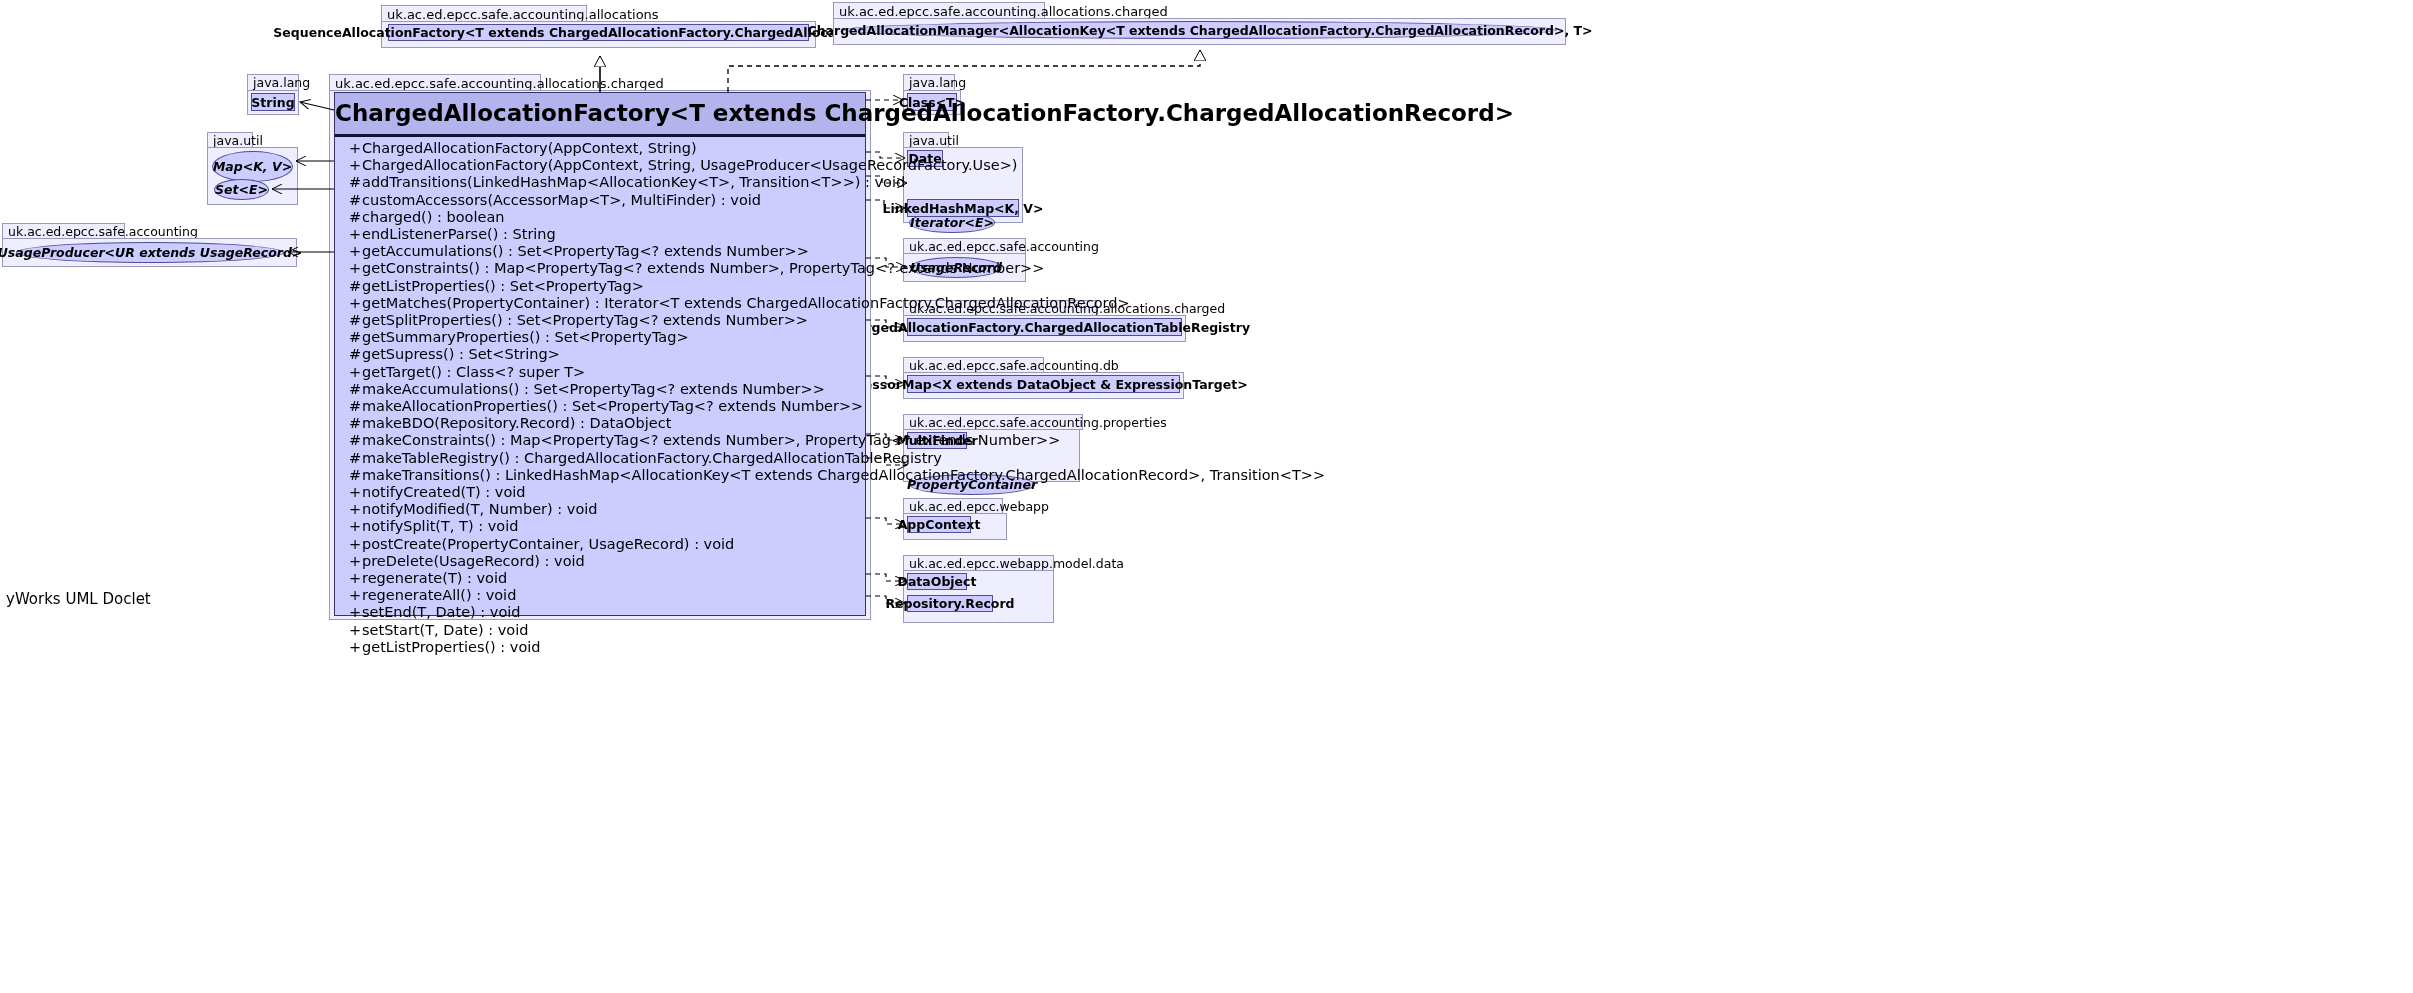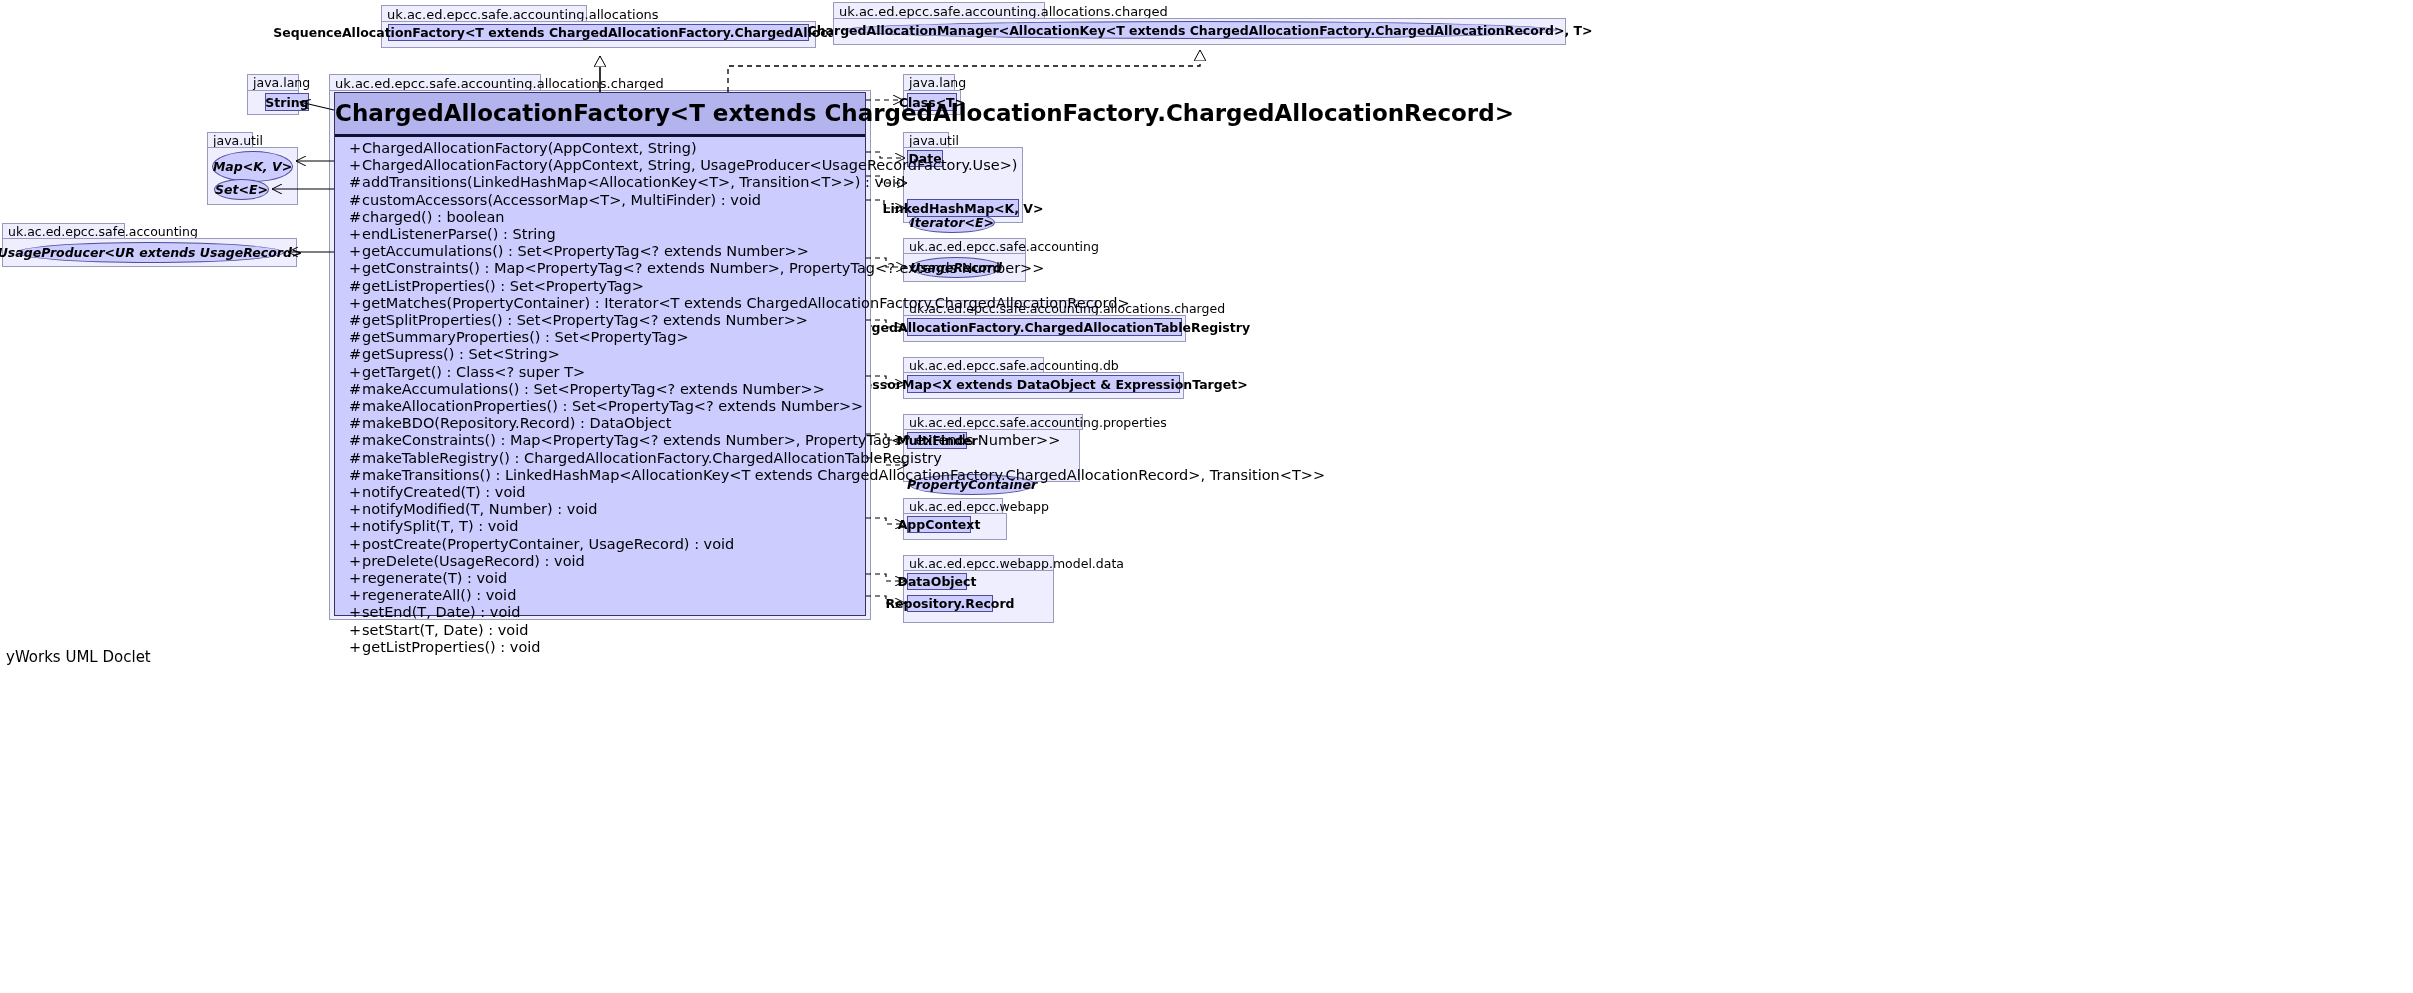--- a/index.html
+++ b/index.html
@@ -34,21 +34,21 @@
   <div class="pkg-tab" style="left:381px;top:5px;width:206px;height:17px;font-size:13px;padding:2px 5px;">uk.ac.ed.epcc.safe.accounting.allocations</div>
   <div class="pkg" style="left:381px;top:21px;width:435px;height:27px;"></div>
   <div class="cls" style="left:388px;top:24px;width:421px;height:17px;font-size:12.5px;">SequenceAllocationFactory&lt;T extends ChargedAllocationFactory.ChargedAllocationRecord&gt;</div>
 
   <div class="pkg-tab" style="left:833px;top:2px;width:212px;height:17px;font-size:13px;padding:2px 5px;">uk.ac.ed.epcc.safe.accounting.allocations.charged</div>
   <div class="pkg" style="left:833px;top:18px;width:733px;height:27px;"></div>
   <div class="iface" style="left:843px;top:21px;width:714px;height:18px;font-size:12.5px;font-style:normal;">ChargedAllocationManager&lt;AllocationKey&lt;T extends ChargedAllocationFactory.ChargedAllocationRecord&gt;, T&gt;</div>
 
   <div class="pkg-tab" style="left:247px;top:74px;width:52px;height:17px;font-size:12.5px;padding:2px 5px;">java.lang</div>
   <div class="pkg" style="left:247px;top:90px;width:52px;height:25px;"></div>
-  <div class="cls" style="left:265px;top:93px;width:44px;height:18px;font-size:12.5px;">String</div>
+  <div class="cls" style="left:251px;top:93px;width:44px;height:18px;font-size:12.5px;">String</div>
 
   <div class="pkg-tab" style="left:207px;top:132px;width:46px;height:16px;font-size:12.5px;padding:2px 5px;">java.util</div>
   <div class="pkg" style="left:207px;top:147px;width:91px;height:58px;"></div>
   <div class="iface" style="left:212px;top:151px;width:81px;height:31px;font-size:12.5px;">Map&lt;K, V&gt;</div>
   <div class="iface" style="left:214px;top:179px;width:55px;height:21px;font-size:12.5px;">Set&lt;E&gt;</div>
 
   <div class="pkg-tab" style="left:2px;top:223px;width:123px;height:16px;font-size:12.5px;padding:2px 5px;">uk.ac.ed.epcc.safe.accounting</div>
   <div class="pkg" style="left:2px;top:238px;width:295px;height:29px;"></div>
   <div class="iface" style="left:16px;top:242px;width:268px;height:21px;font-size:12.5px;">UsageProducer&lt;UR extends UsageRecord&gt;</div>
 
@@ -192,14 +192,14 @@
       <path d="M 866,518 L 886,518 L 886,524 L 905,524" stroke="#000" stroke-width="1.2" fill="none" stroke-dasharray="5,4" marker-end="url(#openarrow)"></path>
     </g>
     <g>
       <path d="M 866,574 L 886,574 L 886,581 L 905,581" stroke="#000" stroke-width="1.2" fill="none" stroke-dasharray="5,4" marker-end="url(#openarrow)"></path>
     </g>
     <g>
       <path d="M 866,596 L 886,596 L 886,603 L 905,603" stroke="#000" stroke-width="1.2" fill="none" stroke-dasharray="5,4" marker-end="url(#openarrow)"></path>
     </g>
   </svg>
 
-  <div class="footer" style="left:6px;top:648px;">yWorks UML Doclet</div>
+  <div class="footer" style="left:6px;top:590px;">yWorks UML Doclet</div>
 </div>
 
 </body></html>

